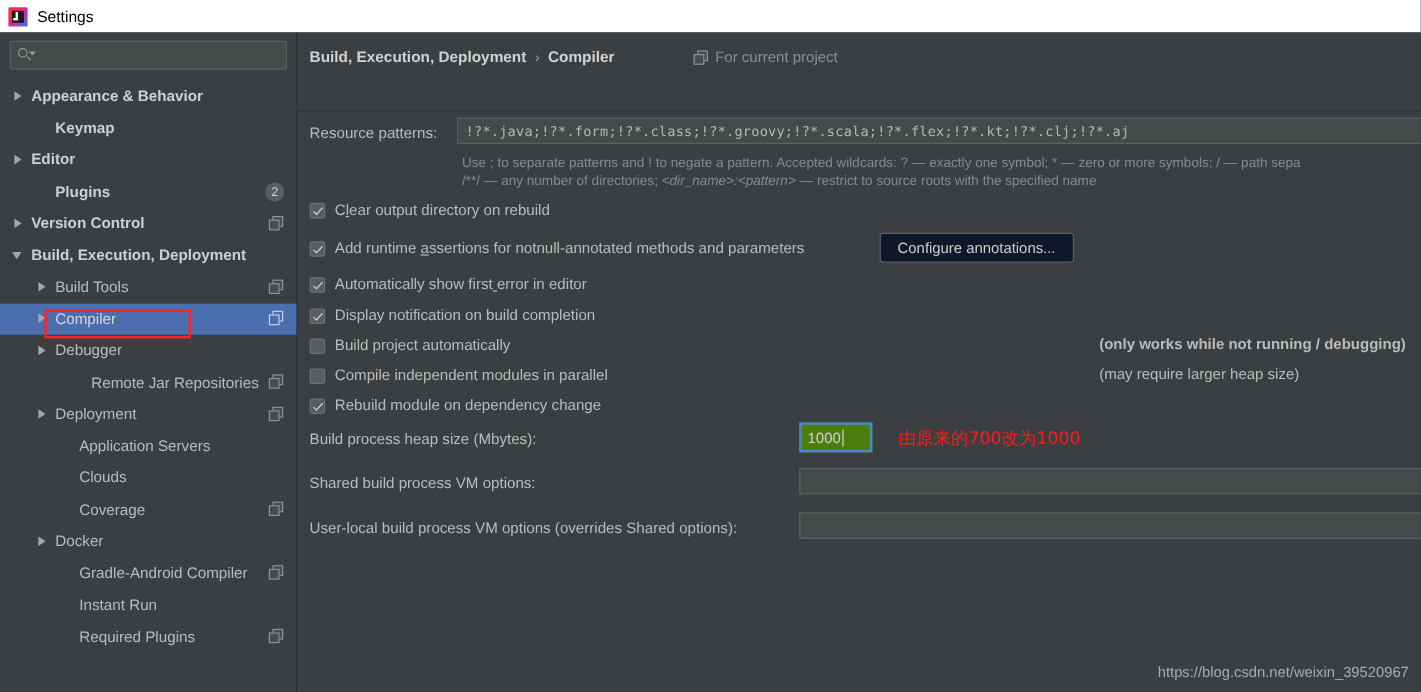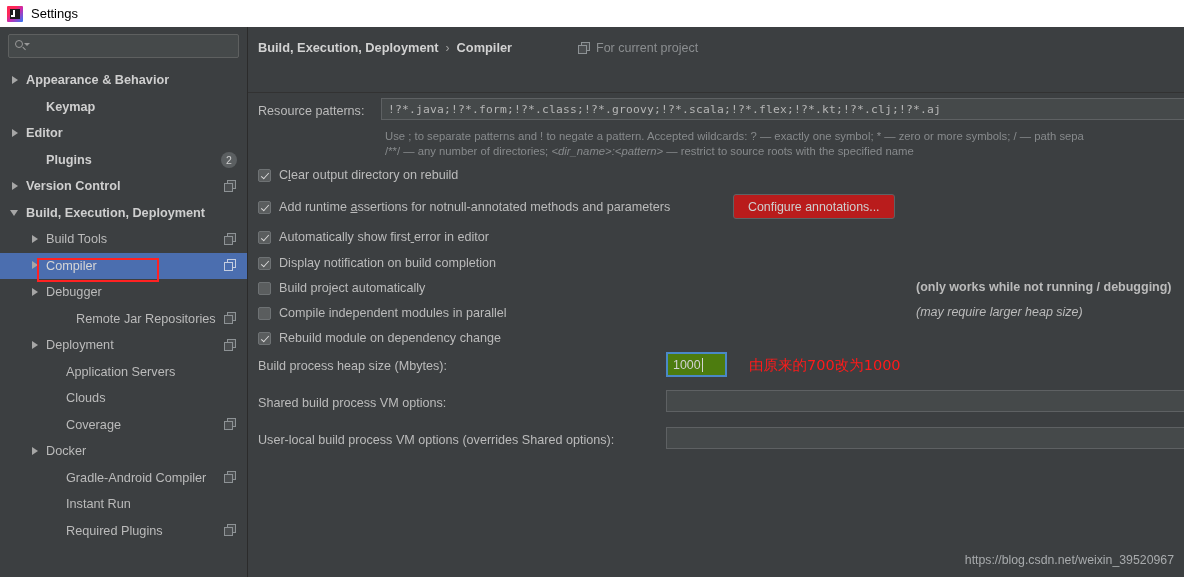--- a/index.html
+++ b/index.html
@@ -336,21 +336,21 @@
     font-size: 12.5px;
     color: #bbbbbb;
     white-space: nowrap;
   }
 
   #configure-annotations {
     position: absolute;
     left: 485px; top: 167px;
     height: 25px;
     padding: 0 14px;
-    background: #b91c1c;
+    background: #0f172a;
     border: 1px solid #5e6264;
     border-radius: 3px;
     color: #cfcfcf;
     font-size: 12.4px;
     font-family: "Liberation Sans", sans-serif;
     display: flex;
     align-items: center;
     box-sizing: border-box;
   }
 
@@ -639,21 +639,21 @@
           <span class="cbox"></span>
           <span class="lab">Compile independent modules in parallel</span>
         </div>
         <div class="cb-row" style="top: 304px;">
           <span class="cbox checked"></span>
           <span class="lab">Rebuild module on dependency change</span>
         </div>
       </div>
     <div id="right-notes">
         <div class="right-note" style="top: 253px; font-weight: bold;">(only works while not running / debugging)</div>
-        <div class="right-note" style="top: 278px; font-style: italic;">(may require larger heap size)</div>
+        <div class="right-note" style="top: 278px;">(may require larger heap size)</div>
       </div>
 
     <div id="configure-annotations">
       <span>Configure annotations...</span>
     </div>
 
     <div id="heap-label">Build process heap size (Mbytes):</div>
     <div id="heap-field">
       <span class="val">1000</span>
       <span class="caret"></span>

